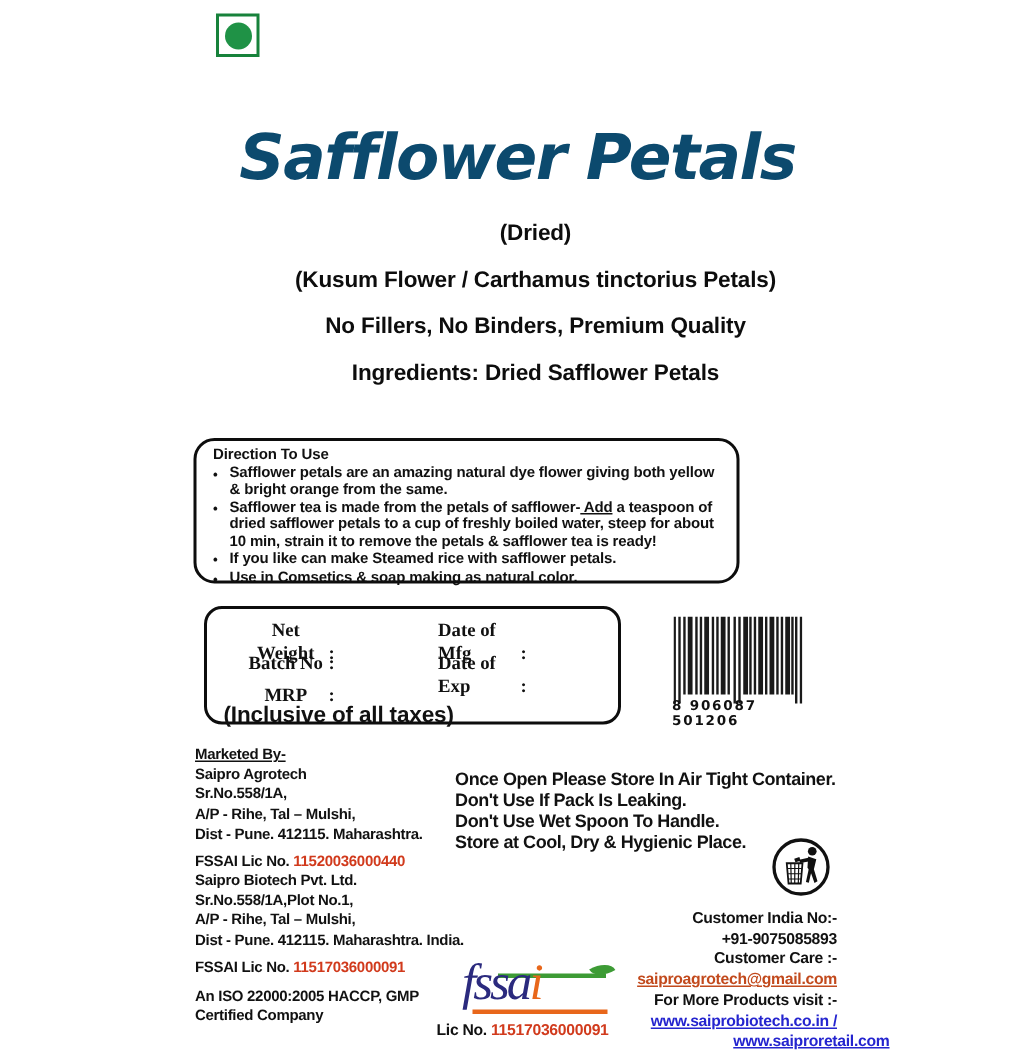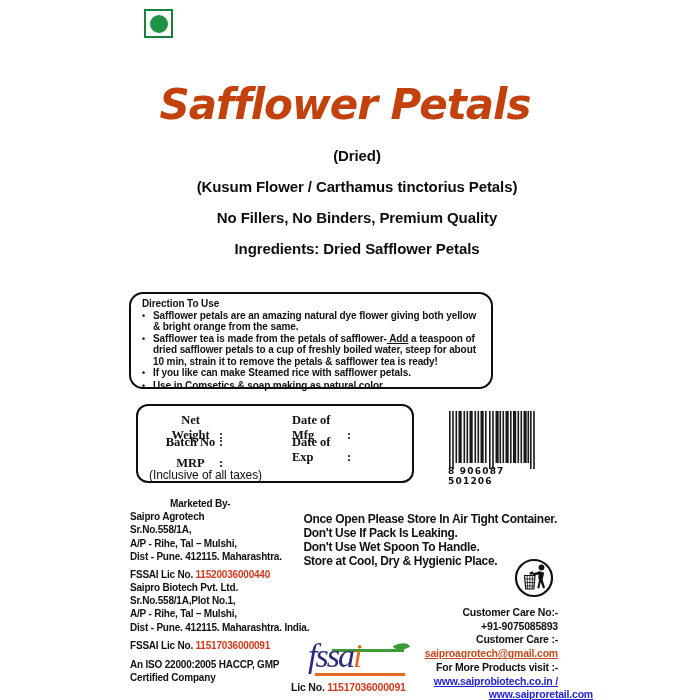--- a/index.html
+++ b/index.html
@@ -5,21 +5,21 @@
   html,body{margin:0;padding:0;background:#fff;}
   .page{position:relative;width:690px;height:700px;background:#fff;overflow:hidden;
         font-family:"Liberation Sans",sans-serif;color:#111;}
   
   .veg-mark{position:absolute;left:144px;top:9px;width:29px;height:29px;border:2px solid #17823b;
             box-sizing:border-box;display:flex;align-items:center;justify-content:center;background:#fff;}
   .veg-dot{width:18px;height:18px;border-radius:50%;background:#1f9246;}
   
   .title{position:absolute;left:0;top:80px;width:100%;text-align:center;margin:0;
          font-family:"DejaVu Sans",sans-serif;font-style:italic;font-weight:700;
-         font-size:42px;letter-spacing:-1px;color:#c2410c;}
+         font-size:42px;letter-spacing:-1px;color:#0c4a6e;}
   .sub{position:absolute;left:12px;width:100%;text-align:center;font-weight:700;
        font-size:15px;letter-spacing:-0.1px;color:#0d0d0d;}
   .sub-dried{top:147px}.sub-botanical{top:178px}.sub-claims{top:209px}.sub-ingredients{top:240px}
   
   .dir-box{position:absolute;left:129px;top:292px;width:364px;height:97px;border:2.5px solid #0d0d0d;
            border-radius:14px;box-sizing:border-box;padding:4px 8px 0 11px;
            font-size:10px;font-weight:700;line-height:11.5px;letter-spacing:-0.1px;}
   .dir-item{display:flex;}
   .dir-bullet{flex:0 0 11px;font-size:9px;padding-top:1px;}
   .dir-text{flex:1;}
@@ -28,30 +28,30 @@
   .spec-box{position:absolute;left:136px;top:404px;width:278px;height:79px;border:2.5px solid #0d0d0d;
             border-radius:12px;box-sizing:border-box;font-family:"Liberation Serif",serif;
             font-weight:700;font-size:12.5px;}
   .spec-col{position:absolute;top:7px;}
   .spec-col.left{left:24px;text-align:center;}
   .spec-col.right{left:154px;}
   .spec-row{height:21.5px;}
   .left .spec-label{display:inline-block;width:57px;}
   .right .spec-label{display:inline-block;width:55px;}
   .spec-note{position:absolute;left:11px;top:62px;font-family:"Liberation Sans",sans-serif;
-             font-weight:400;font-size:12px;letter-spacing:-0.1px;}
+             font-weight:700;font-size:15px;letter-spacing:-0.1px;}
   
   .barcode{position:absolute;left:448px;top:411px;width:88px;}
   .barcode svg{display:block;width:86px;height:62px;margin:0 auto;}
   .barcode-digits{margin-top:-7px;font-weight:700;font-size:9px;
                   letter-spacing:1.2px;font-family:"DejaVu Sans",sans-serif;}
   
   .addr-block{position:absolute;left:130px;font-weight:700;font-size:10px;line-height:13.2px;letter-spacing:-0.2px;}
   .mkt{top:497px}.mfg{top:581px}
-  .sec-head{margin-left:40px;}
+  .sec-head{text-decoration:underline;}
   .lic-line{margin-top:5px;}
   .lic-num{color:#d13a1c;}
   .iso-block{margin-top:6px;}
   
   .storage{position:absolute;right:133px;top:512px;text-align:left;font-weight:700;
            font-size:12px;line-height:14px;letter-spacing:-0.3px;}
   
   .tidy-icon{position:absolute;left:514px;top:558px;width:40px;height:40px;}
   
   .customer{position:absolute;right:132px;top:606px;text-align:right;font-weight:700;
@@ -192,21 +192,21 @@
     <path d="M13.2 17.5 L13.5 31 M15.9 17.5 L15.8 31 M18.5 17.5 L18.2 31" stroke="#111" stroke-width="0.8" fill="none"></path>
     <path d="M11.1 21 L20.6 21 M11.4 24.5 L20.3 24.5 M11.6 28 L20 28" stroke="#111" stroke-width="0.8" fill="none"></path>
     <circle cx="27.5" cy="9.5" r="2.9" fill="#111"></circle>
     <path d="M24.8 13 L30.2 14.8 L28.6 21.5 L31 29.5 L29 30.6 L26.3 23 L24.3 20.5 Z" fill="#111"></path>
     <path d="M27.2 22 L25.2 30.5 L23.3 30 L25.2 21.2 Z" fill="#111"></path>
     <path d="M25.6 13.6 L18.8 15.2 L19.3 17.4 L26.2 16.2 Z" fill="#111"></path>
     <rect x="15.8" y="13.8" width="3.6" height="2.6" fill="#111" transform="rotate(-18 17.6 15.1)"></rect>
   </svg>
 
   <div class="customer">
-    <div>Customer Care No:-</div>
+    <div>Customer India No:-</div>
     <div>+91-9075085893</div>
     <div>Customer Care :-</div>
     <div class="cc-email">saiproagrotech@gmail.com</div>
     <div>For More Products visit :-</div>
     <div class="cc-link">www.saiprobiotech.co.in /</div>
     <div class="cc-link cc-site2">www.saiproretail.com</div>
   </div>
 
   <div class="fssai">
     <div class="fssai-word">

